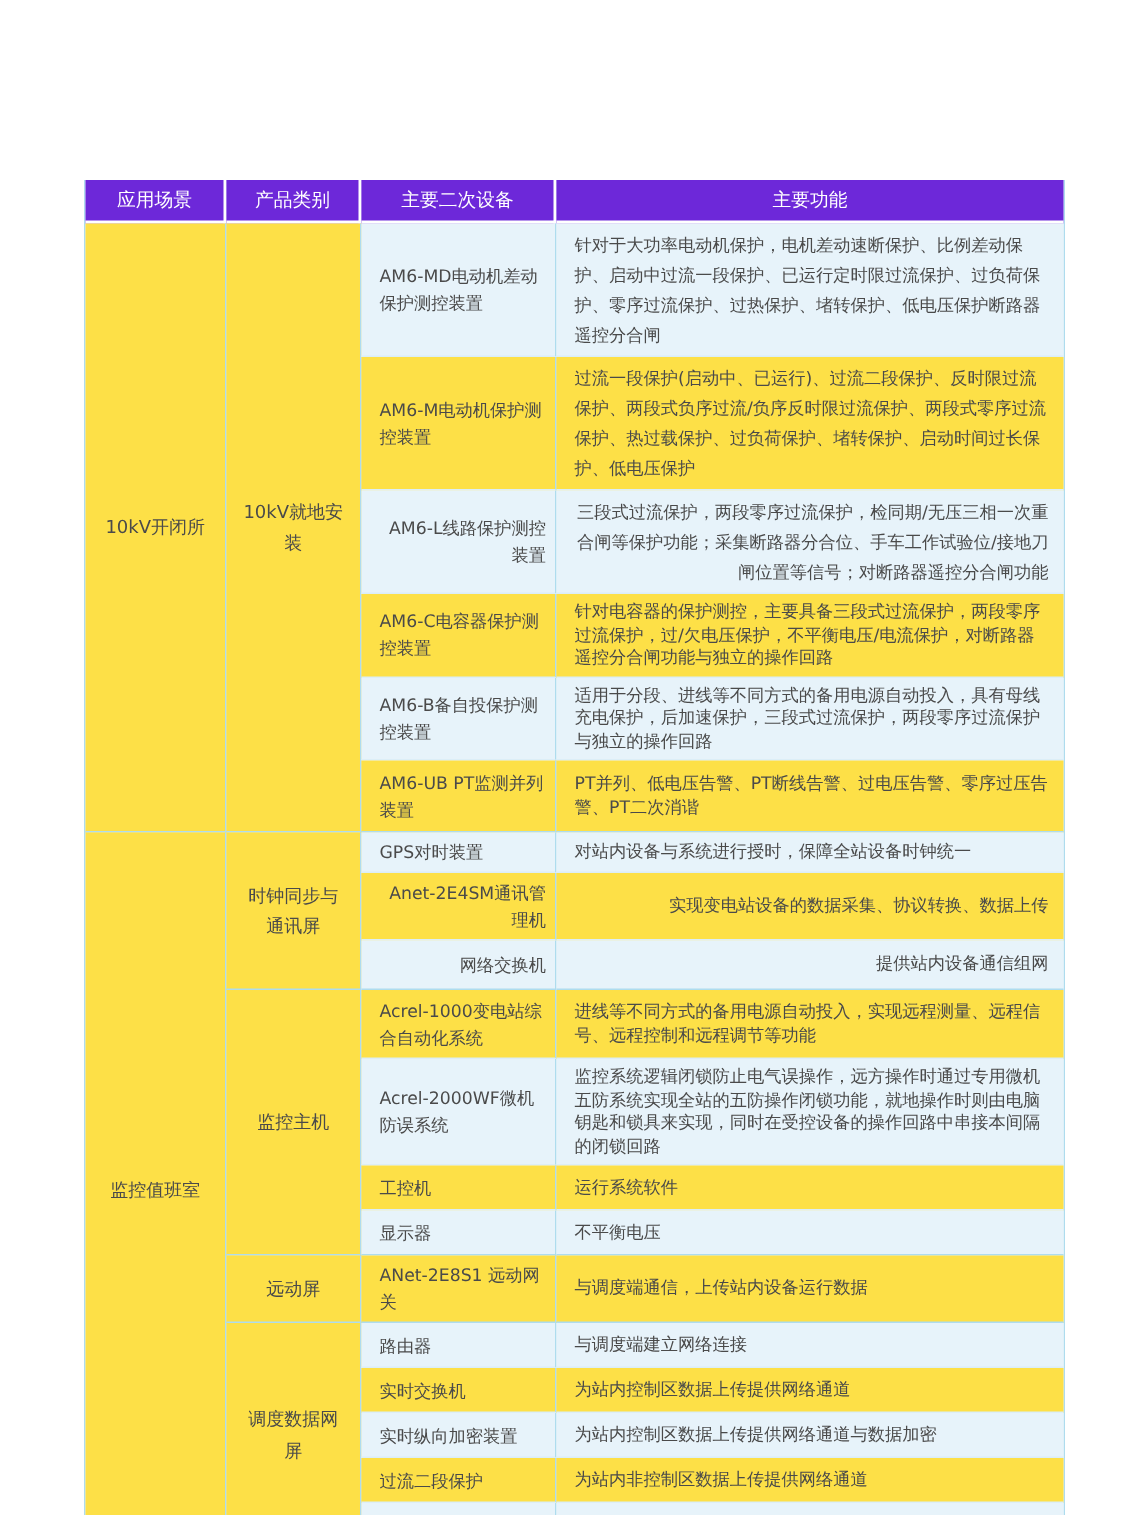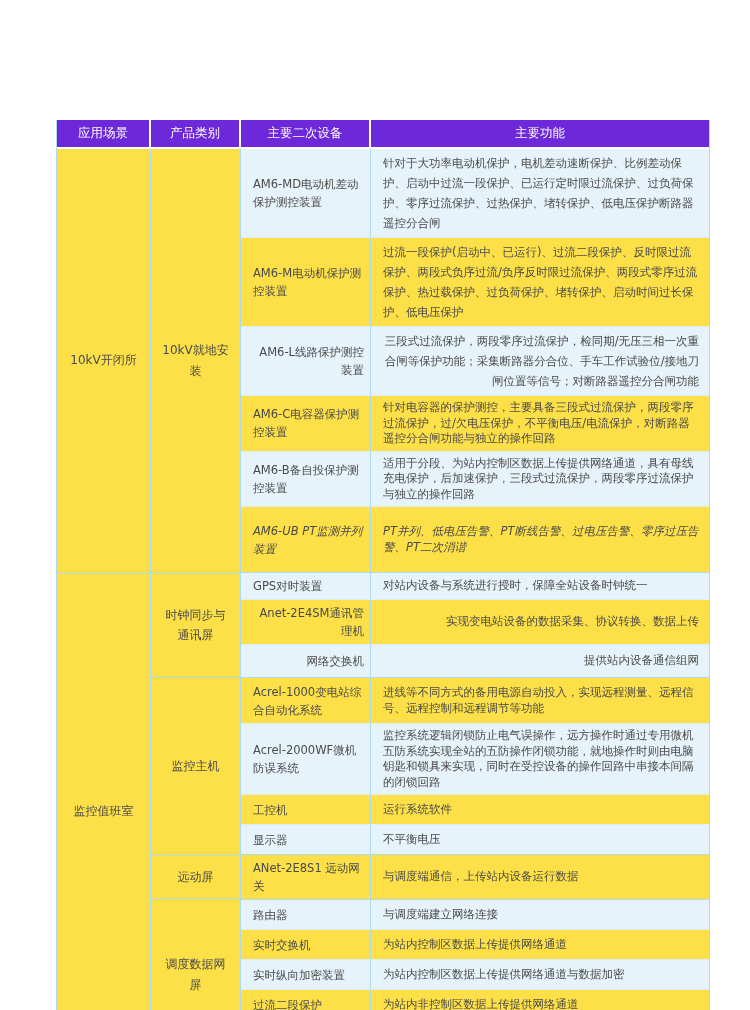--- a/index.html
+++ b/index.html
@@ -30,21 +30,21 @@
   }
   td.func{
     font-size:11.5px;line-height:15.5px;padding:4px 10px 4px 12px;
     border-bottom:1px solid #dceef7;
     margin-top:36px;
   }
   tr.lh20 td.func{line-height:20px;}
   tr.alt td.device,tr.alt td.func{background:#e7f3fa;}
   tr.gend td.device,tr.gend td.func{border-bottom-color:#aedcee;}
   tr.h66{height:66px;} tr.h65{height:65px;} tr.h64{height:64px;text-align:right;}
-  tr.h47{height:47px;} tr.h45{height:45px;} tr.h51{height:66px;font-style:italic;}
+  tr.h47{height:47px;} tr.h45{height:45px;} tr.h51{height:48px;}
   tr.h27{height:27px;} tr.h33{height:33px;text-align:right;} tr.h46{height:46px;}
   tr.h63{height:63px;} tr.h30{height:30px;}
 </style>
 </head>
 <body>
 
 <div class="tbl-wrap">
   <table>
     <colgroup>
       <col style="width:94px">
@@ -74,21 +74,21 @@
       <tr class="alt h64 lh20">
         <td class="device">AM6-L线路保护测控装置</td>
         <td class="func">三段式过流保护，两段零序过流保护，检同期/无压三相一次重合闸等保护功能；采集断路器分合位、手车工作试验位/接地刀闸位置等信号；对断路器遥控分合闸功能</td>
       </tr>
       <tr class="h47">
         <td class="device">AM6-C电容器保护测控装置</td>
         <td class="func">针对电容器的保护测控，主要具备三段式过流保护，两段零序过流保护，过/欠电压保护，不平衡电压/电流保护，对断路器遥控分合闸功能与独立的操作回路</td>
       </tr>
       <tr class="alt h45">
         <td class="device">AM6-B备自投保护测控装置</td>
-        <td class="func">适用于分段、为站内控制区数据上传提供网络通道，具有母线充电保护，后加速保护，三段式过流保护，两段零序过流保护与独立的操作回路</td>
+        <td class="func">适用于分段、进线等不同方式的备用电源自动投入，具有母线充电保护，后加速保护，三段式过流保护，两段零序过流保护与独立的操作回路</td>
       </tr>
       <tr class="h51 gend">
         <td class="device">AM6-UB PT监测并列装置</td>
         <td class="func">PT并列、低电压告警、PT断线告警、过电压告警、零序过压告警、PT二次消谐</td>
       </tr>
 
       <tr class="alt h27">
         <td class="scene" rowspan="13">监控值班室</td>
         <td class="category" rowspan="3">时钟同步与通讯屏</td>
         <td class="device">GPS对时装置</td>

